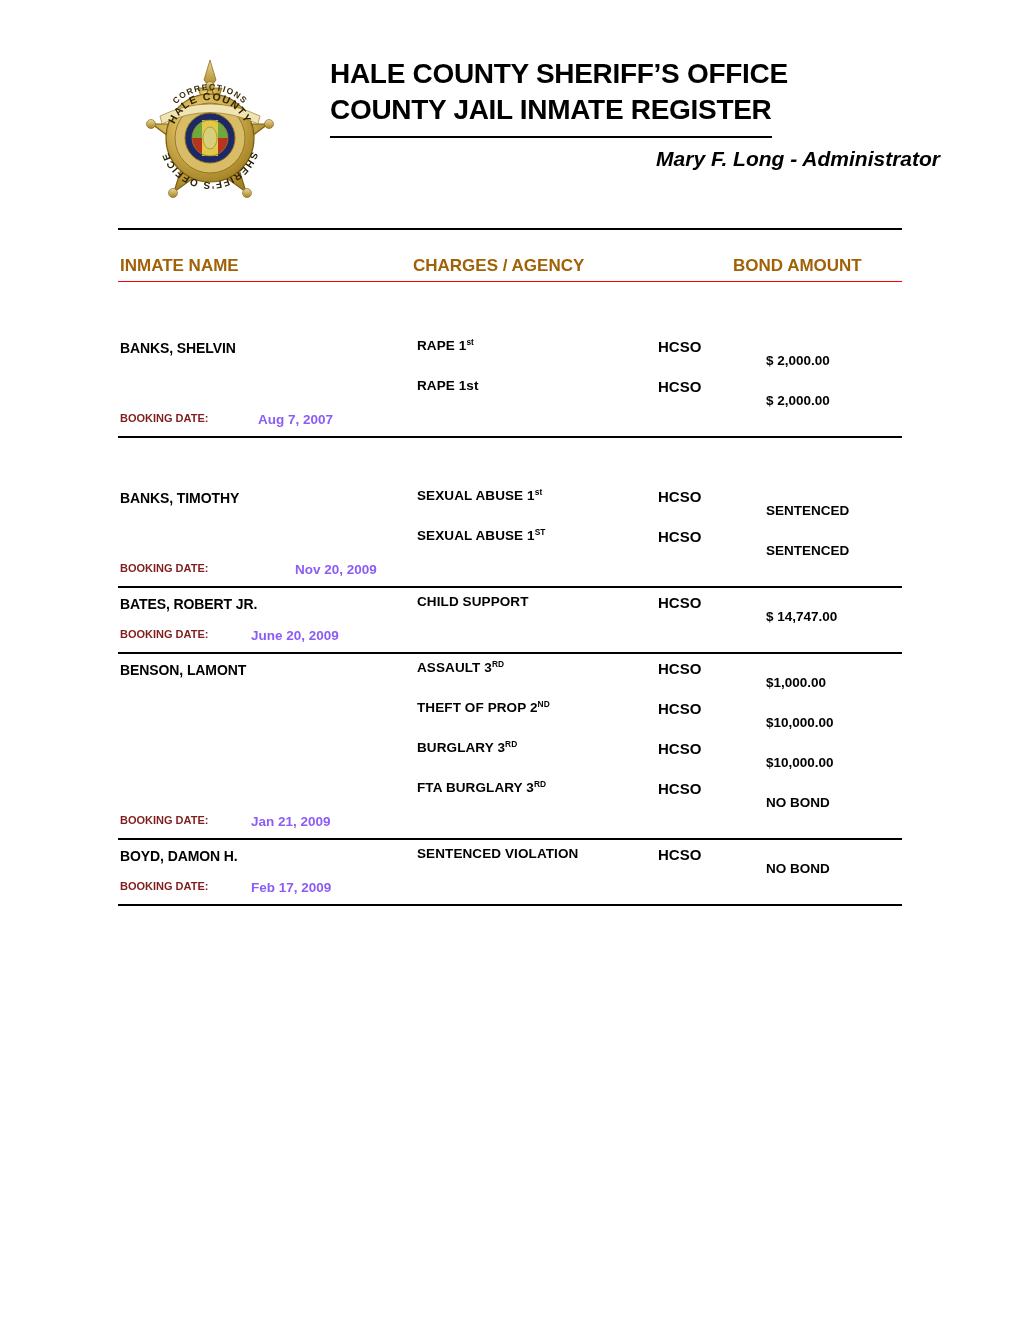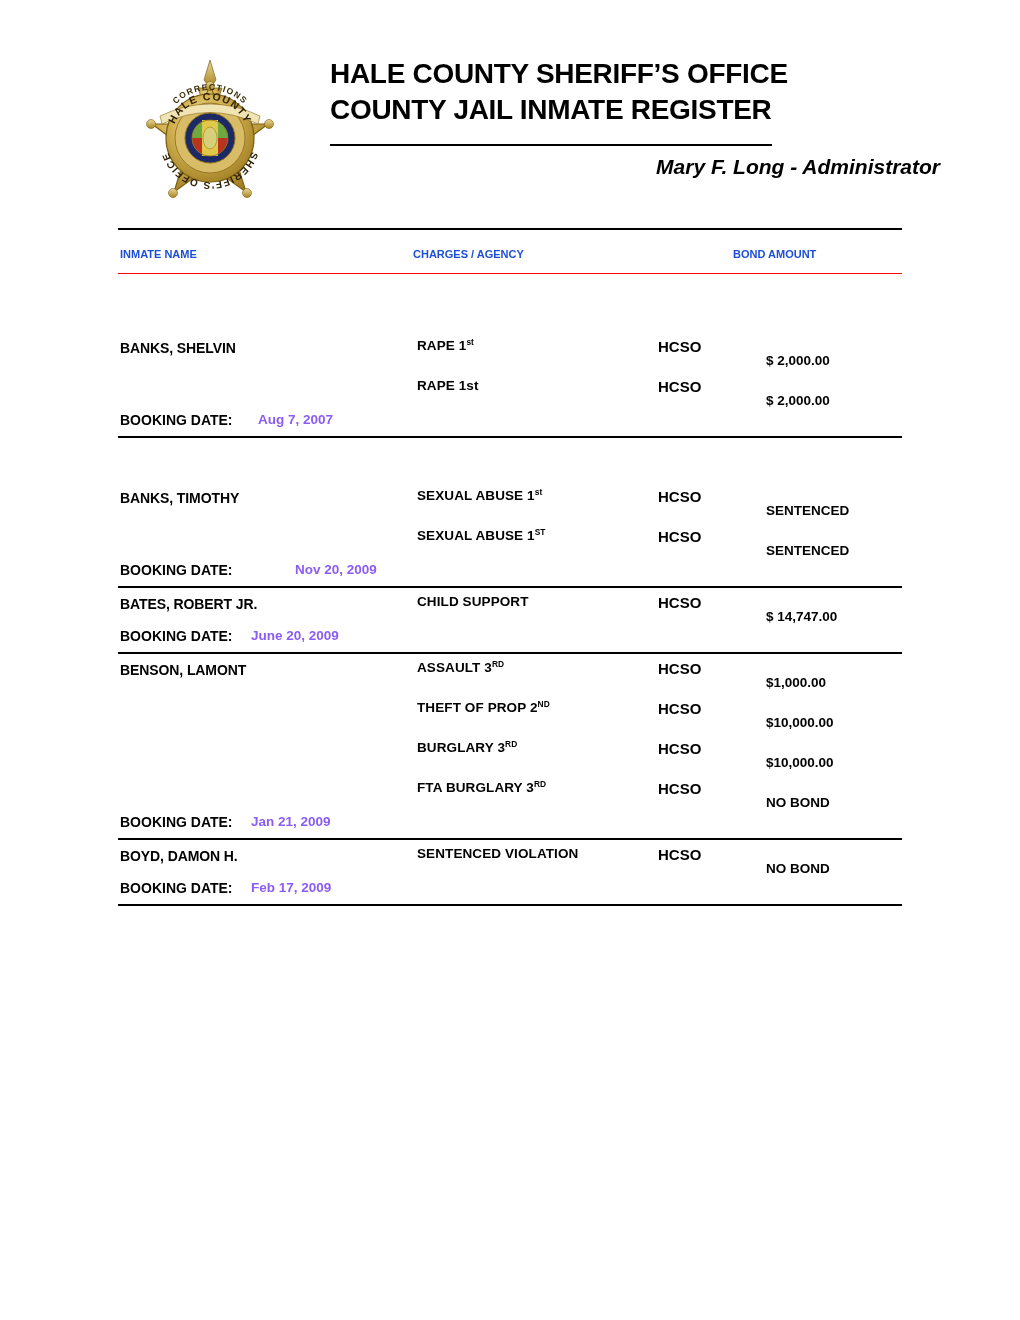--- a/index.html
+++ b/index.html
@@ -45,21 +45,21 @@
     white-space: nowrap;
   }
   .title-line2 {
     font-size: 28px;
     font-weight: bold;
     letter-spacing: -0.3px;
     line-height: 36px;
     white-space: nowrap;
     border-bottom: 2.5px solid #000;
     display: inline-block;
-    padding-bottom: 16px;
+    padding-bottom: 8px;
   }
   .title-line3 {
     font-size: 21px;
     font-weight: bold;
     font-style: italic;
     line-height: 34px;
     margin-top: 4px;
     text-align: right;
     width: 610px;
   }
@@ -69,26 +69,26 @@
     position: absolute;
     left: 118px; top: 228px;
     width: 784px;
     height: 0;
     border-top: 2.5px solid #000;
   }
 
   
   .col-head-row {
     position: absolute;
-    left: 118px; top: 248px;
+    left: 118px; top: 256px;
     width: 784px;
     height: 26px;
-    color: #1d4ed8;
-    font-weight: bold;
-    font-size: 11px;
+    color: #a16207;
+    font-weight: bold;
+    font-size: 17px;
   }
   .col-head-underline {
     position: absolute;
     left: 0; bottom: 0;
     width: 784px;
     height: 0;
     border-bottom: 1.6px solid #FF0000;
   }
   .ch { position: absolute; top: 0; white-space: nowrap; }
   .ch-name   { left: 2px; }
@@ -133,23 +133,23 @@
   }
 
   .booking-row {
     position: relative;
     height: 24px;
     width: 784px;
   }
   .booking-label {
     position: absolute;
     left: 2px; top: 0;
-    color: #000000;
-    font-weight: bold;
-    font-size: 14px;
+    color: #7f1d1d;
+    font-weight: bold;
+    font-size: 11px;
     white-space: nowrap;
   }
   .booking-date {
     position: absolute;
     top: 0;
     color: #8b5cf6;
     font-weight: bold;
     font-size: 13.5px;
     white-space: nowrap;
   }

